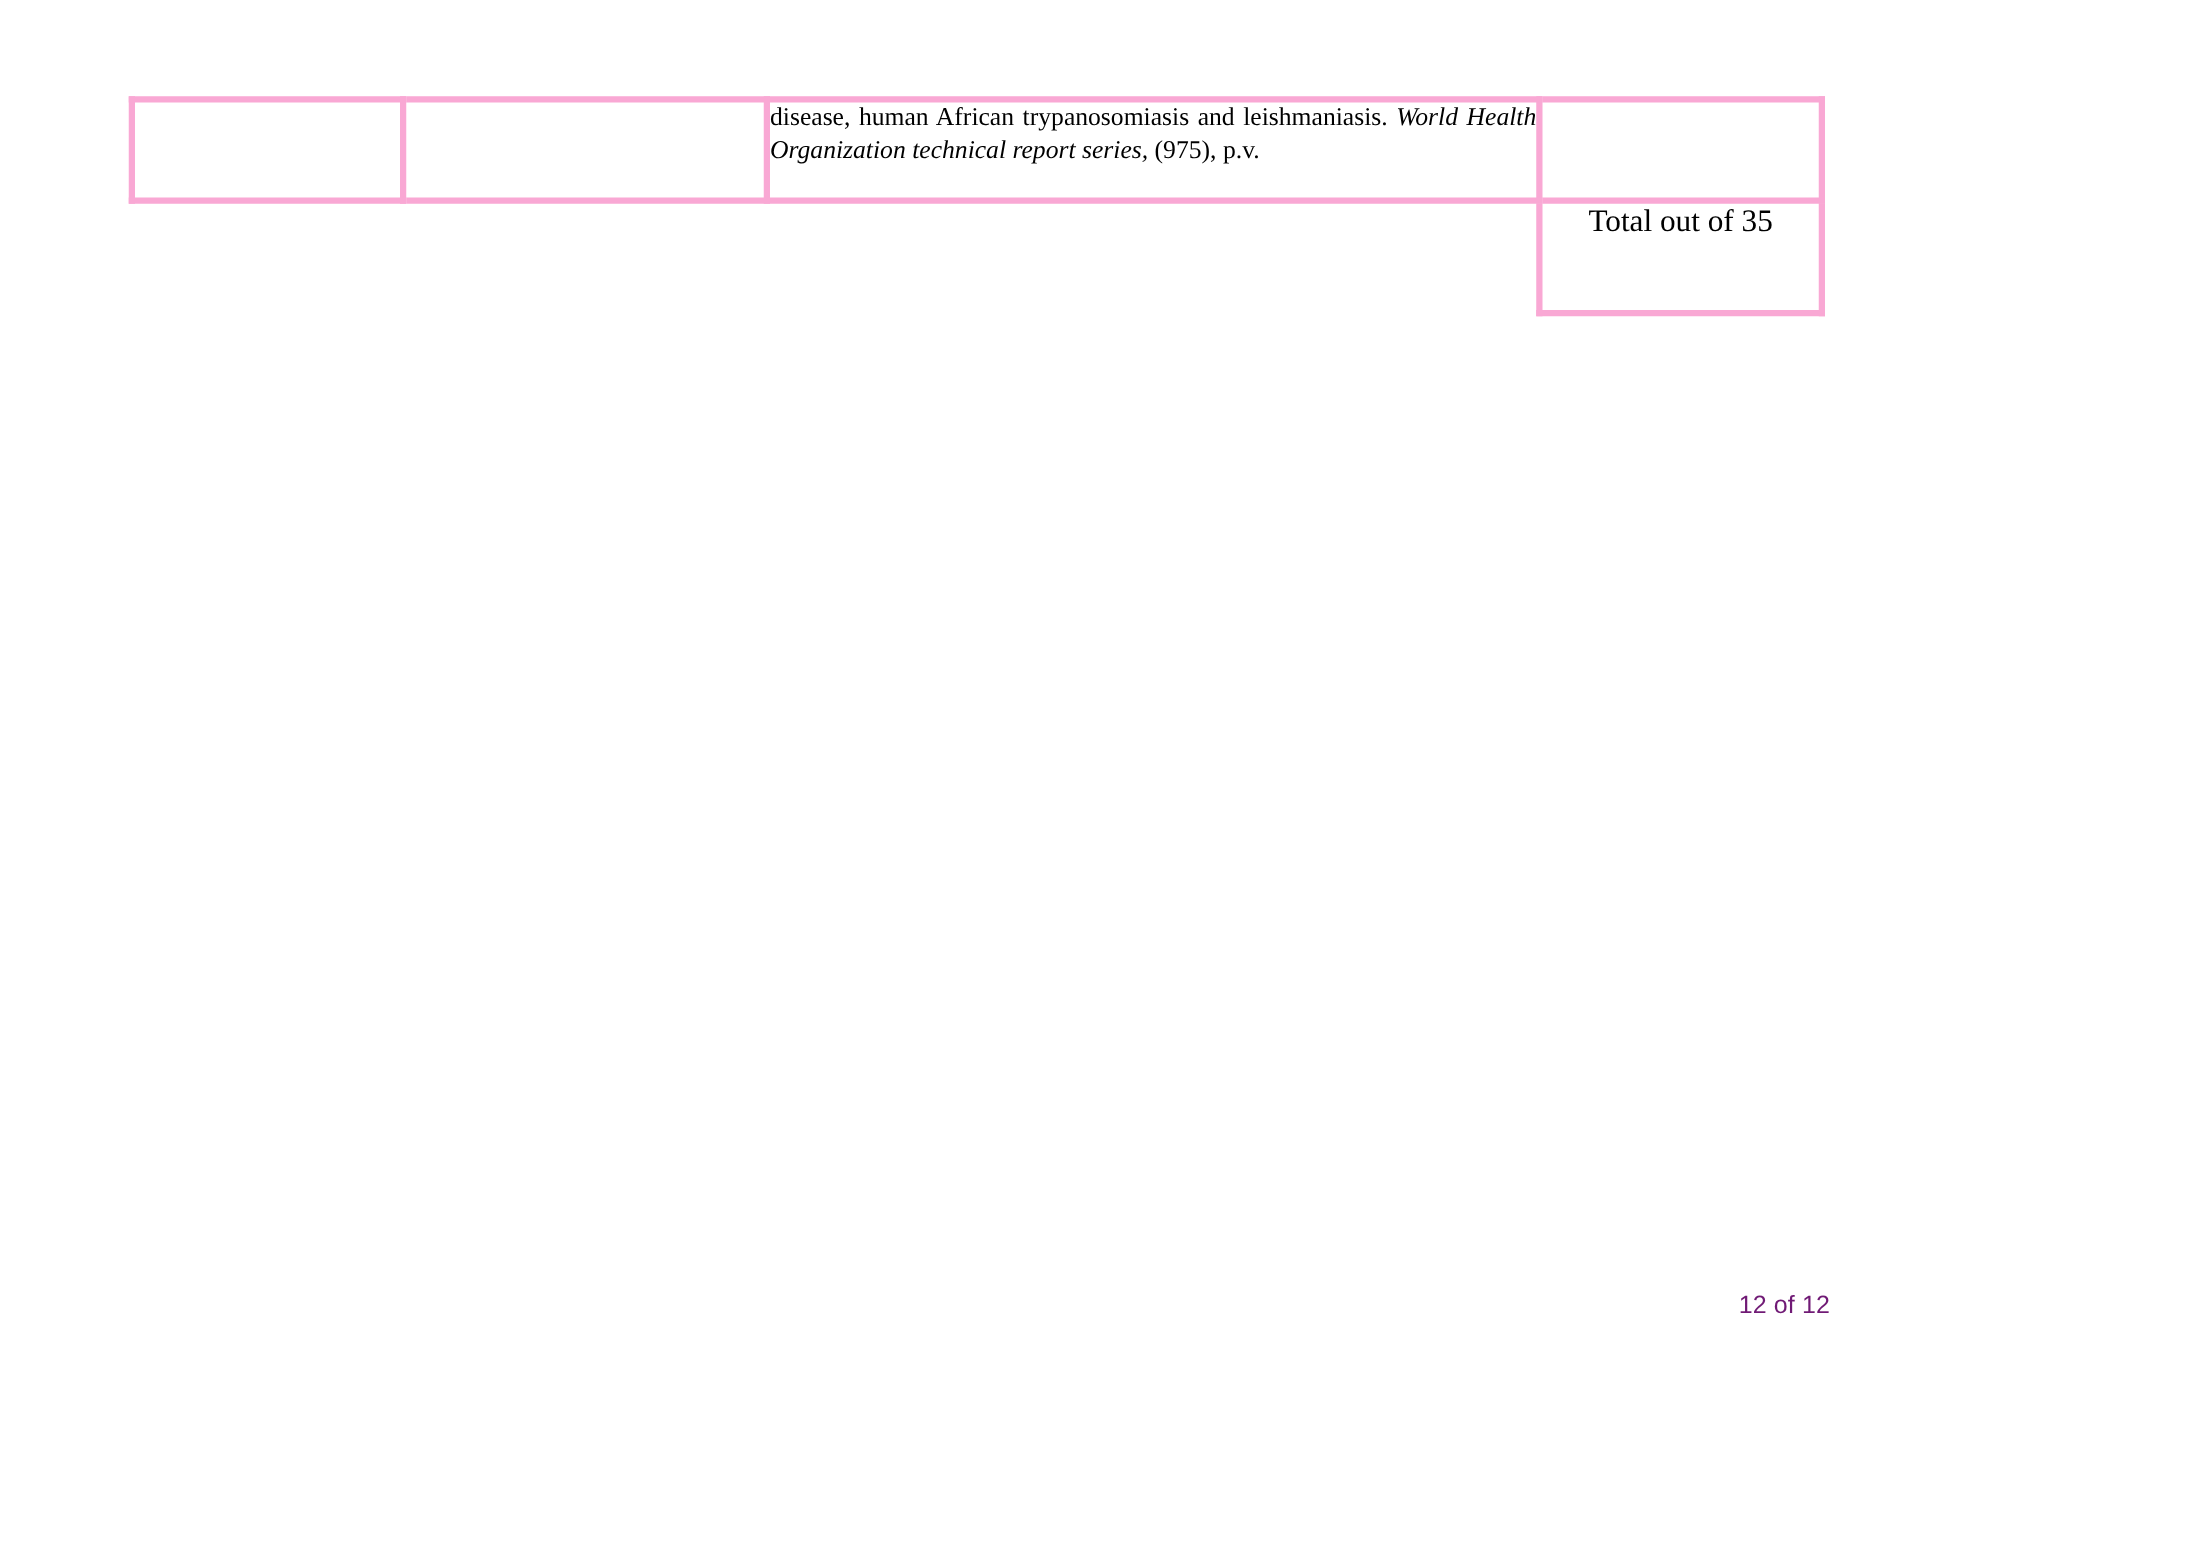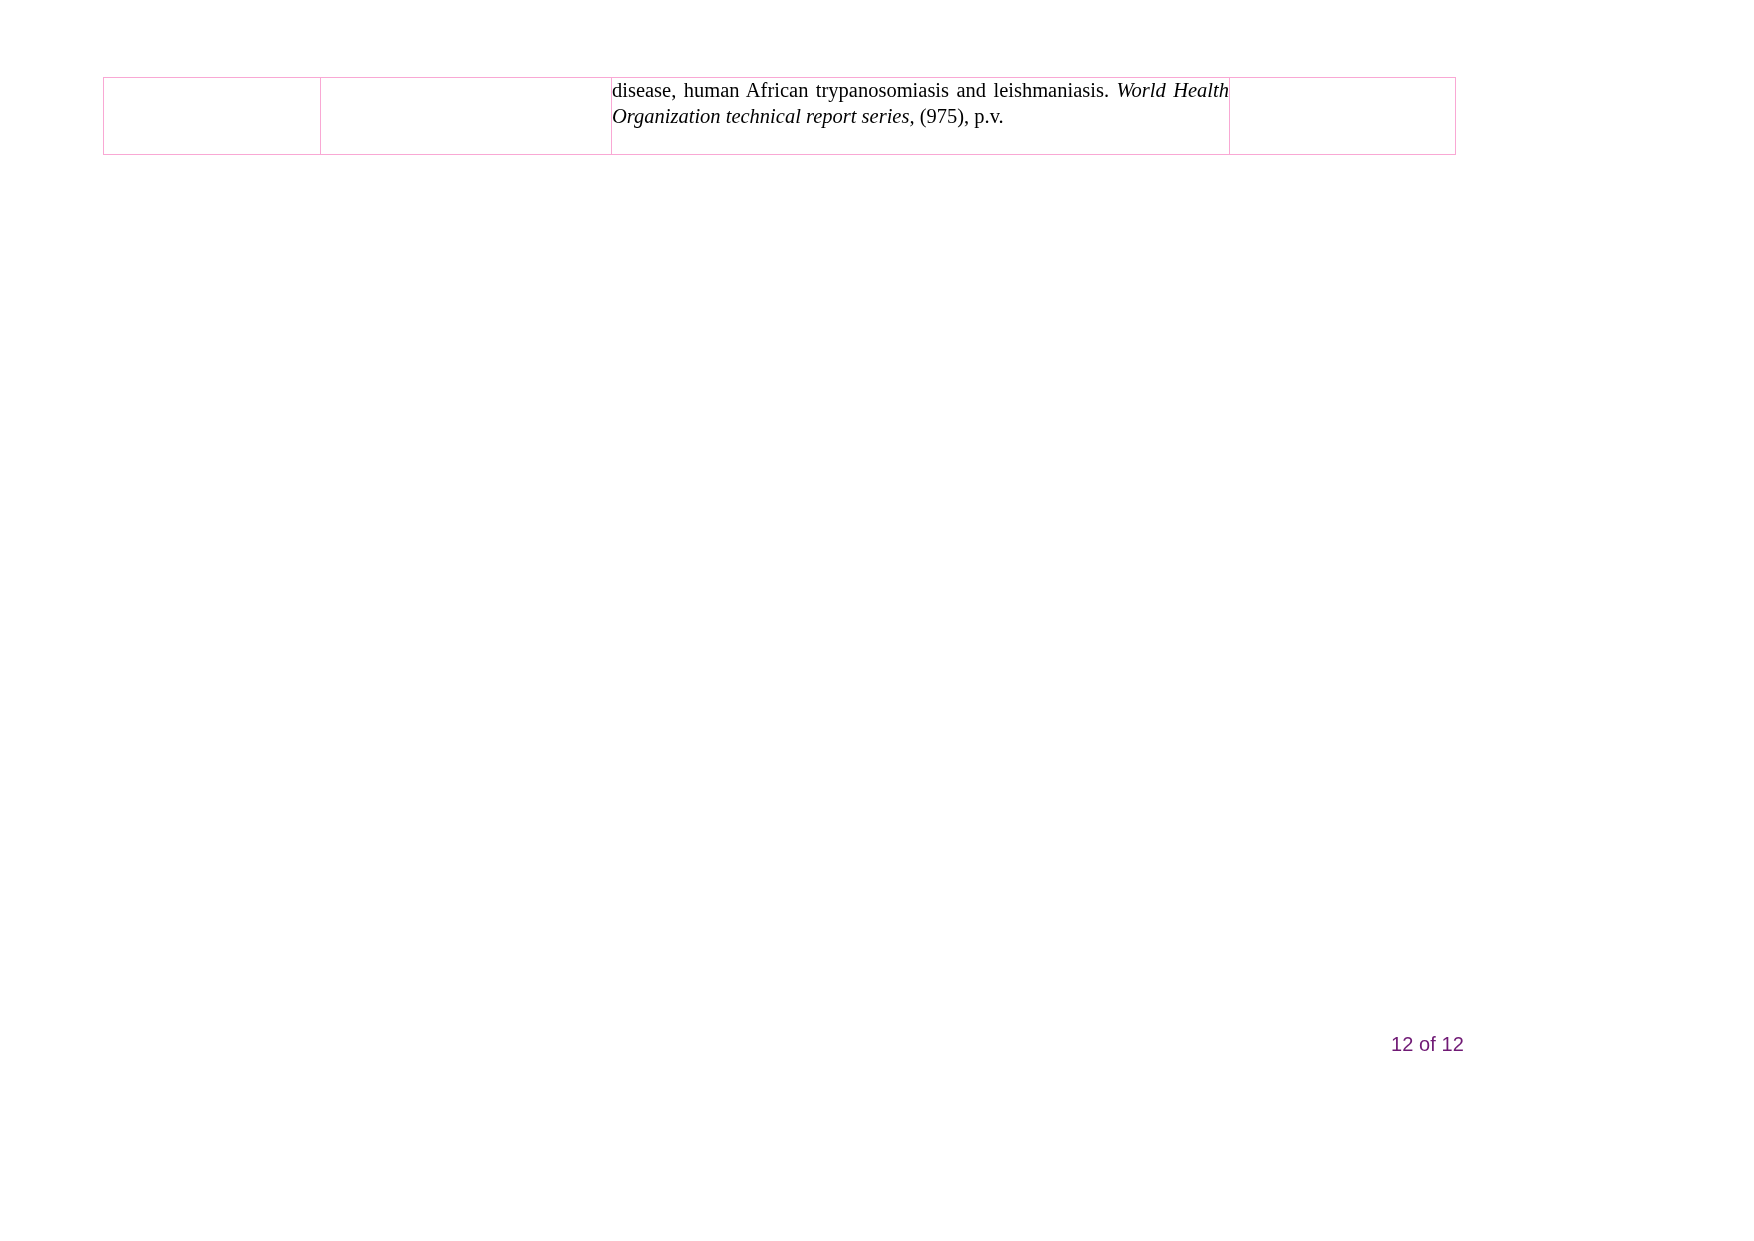--- a/index.html
+++ b/index.html
@@ -25,21 +25,21 @@
   
   .doc-table {
     position: absolute;
     left: 103px;
     top: 77px;
     width: 1352px;
     border-collapse: collapse;
     table-layout: fixed;
   }
   .doc-table td {
-    border: 1px solid #f9a8d4;
+    border: 5px solid #f9a8d4;
     padding: 0;
     vertical-align: top;
   }
 
   .col-a { width: 217px; }
   .col-b { width: 291px; }
   .col-c { width: 618px; }
   .col-d { width: 226px; }
 
   .cell-empty {
@@ -94,18 +94,22 @@
       <col class="col-c">
       <col class="col-d">
     </colgroup>
     <tbody>
       <tr>
         <td class="cell-empty"></td>
         <td class="cell-empty"></td>
         <td class="cell-ref"><span>disease, human African trypanosomiasis and leishmaniasis. </span><span class="ital">World Health Organization technical report series,</span><span> (975), p.v.</span></td>
         <td class="cell-empty"></td>
       </tr>
+      <tr class="row-total">
+        <td class="no-border" colspan="3"></td>
+        <td class="cell-total">Total out of 35</td>
+      </tr>
     </tbody>
   </table>
 
   <div class="page-footer">12 of 12</div>
 
 </div>
 
 </body></html>

